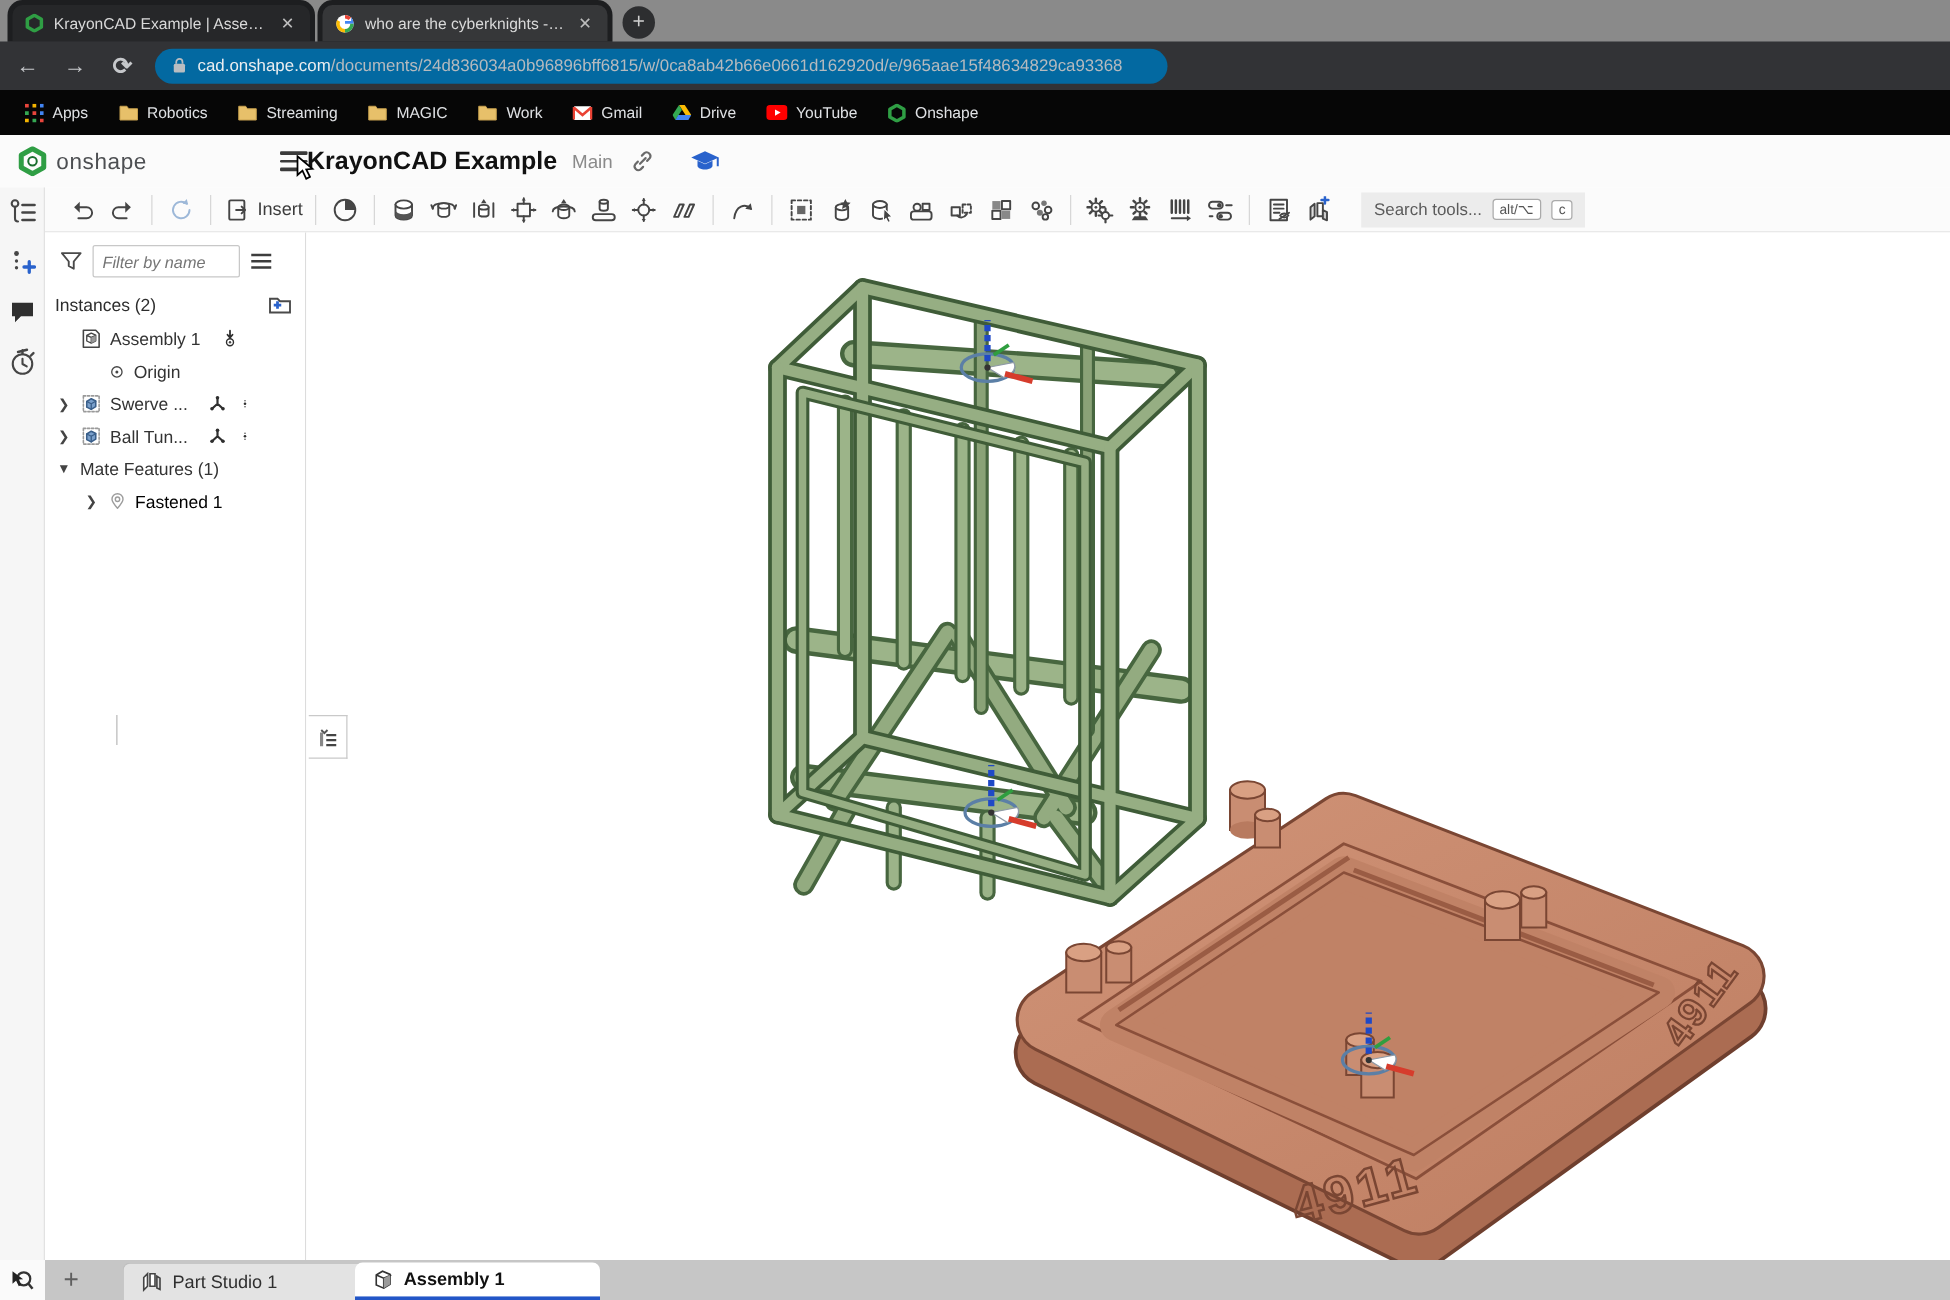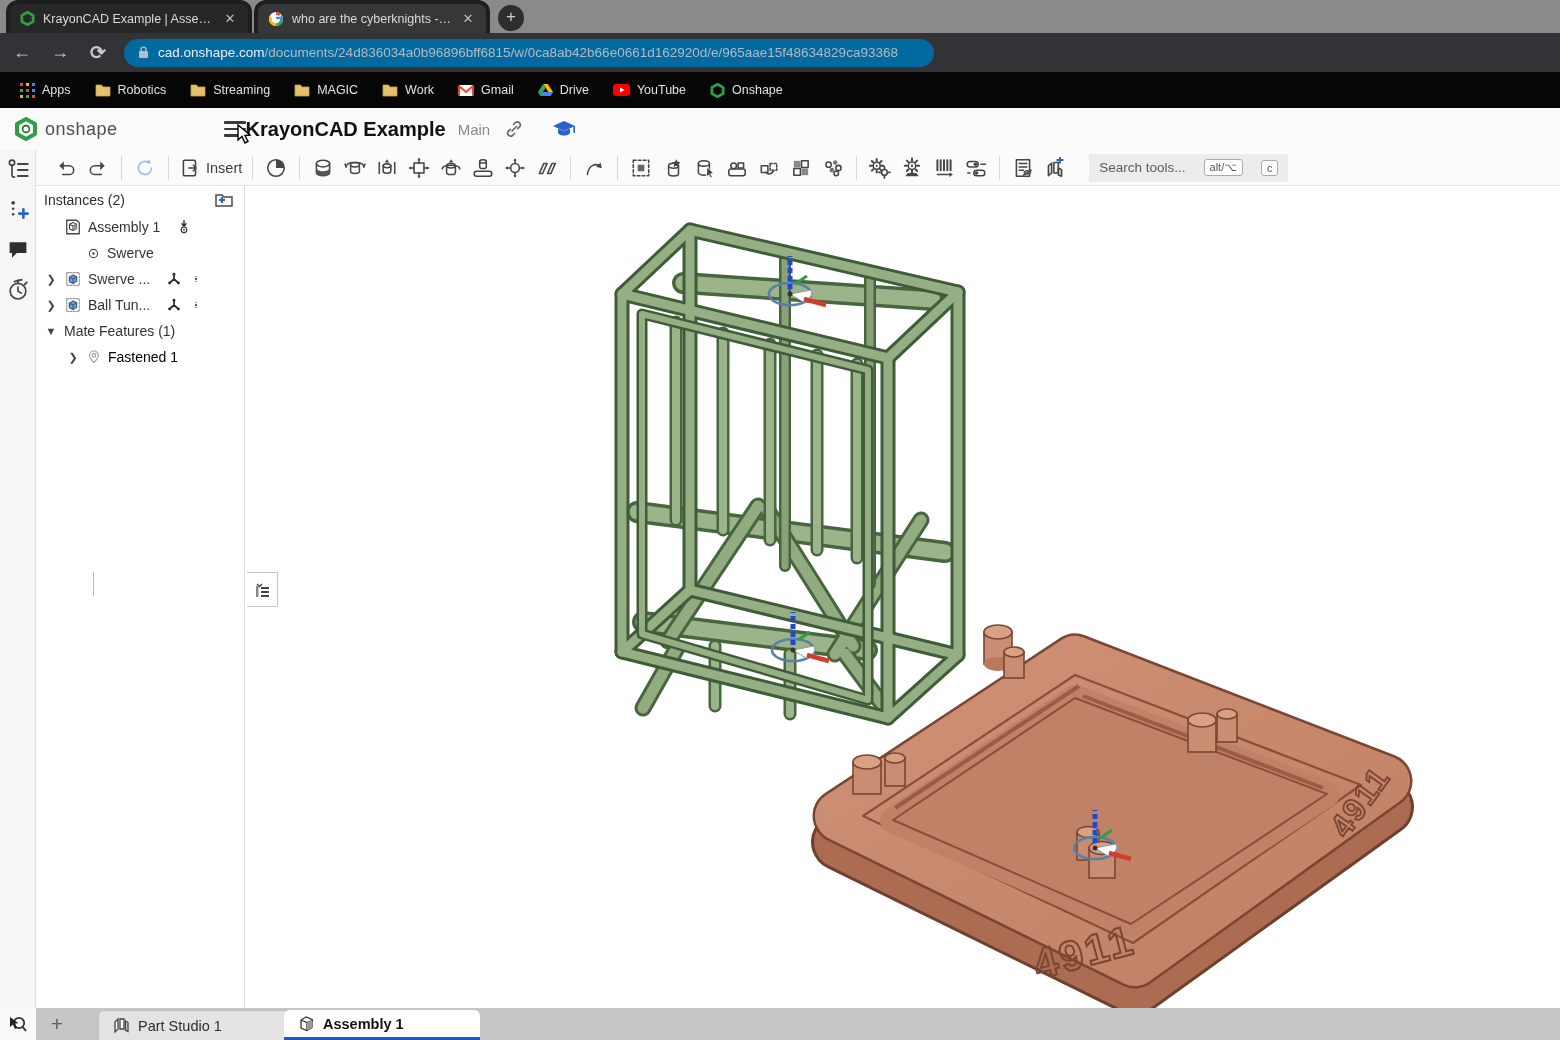--- a/index.html
+++ b/index.html
@@ -48,21 +48,21 @@
               padding-top:7px; gap:14px; }
   .railbtn { width:26px; height:26px; display:flex; align-items:center; justify-content:center; }
 
   #ostoolbar { position:absolute; top:150px; left:36px; width:1524px; height:36px; background:#fbfbfb;
                border-bottom:1px solid #e3e3e3; display:flex; align-items:center; padding-left:14px; }
   .tbtn { height:30px; min-width:32px; display:flex; align-items:center; justify-content:center;
           gap:5px; padding:0 3px; border-radius:3px; color:#3f3f3f; }
   .tbtn .blabel { font-size:14.5px; color:#3c3c3c; }
   .tdiv { width:1px; height:24px; background:#d7d7d7; margin:0 7px; flex:none; }
   #searchtools { margin-left:18px; background:#ececec; border-radius:0; height:28px;
-                 display:flex; align-items:center; padding:0 10px; gap:18px; }
+                 display:flex; align-items:center; padding:0 10px; gap:8px; }
   #searchtools .stl { color:#5b5b5b; font-size:13.5px; }
   #searchtools kbd { font-family:"Liberation Sans",sans-serif; font-size:11px; color:#555;
                      background:#fff; border:1px solid #aaa; border-radius:3px; padding:1px 5px; }
 
   
   #sidepanel { position:absolute; top:186px; left:36px; width:209px; height:822px; background:#fff;
                border-right:1px solid #dcdcdc; }
   #filterrow { display:flex; align-items:center; gap:8px; padding:10px 8px 8px 12px; }
   #filterinput { width:118px; height:26px; border:1px solid #c8c8c8; border-radius:2px;
                  font-style:italic; font-size:13px; color:#9a9a9a; padding:0 7px;
@@ -550,20 +550,31 @@
       </span>
     </div>
     <div id="searchtools">
       <span class="stl">Search tools...</span>
       <kbd>alt/⌥</kbd>
       <kbd>c</kbd>
     </div>
   </div>
 
 <div id="sidepanel">
+  <div id="filterrow">
+    <svg width="18" height="16" viewBox="0 0 18 16">
+      <path d="M1.5 1.5 h15 L11 8.2 V14 l-4-2.2 V8.2 Z" fill="none" stroke="#4a4a4a" stroke-width="1.5" stroke-linejoin="round"></path>
+    </svg>
+    <input id="filterinput" placeholder="Filter by name" style="">
+    <svg width="18" height="15" viewBox="0 0 18 15">
+      <g stroke="#3d3d3d" stroke-width="2">
+          <path d="M1 2h16M1 7h16M1 12h16"></path>
+        </g>
+    </svg>
+  </div>
   <div id="instrow">
     <span class="ilabel">Instances (2)</span>
     <svg width="20" height="16" viewBox="0 0 20 16">
       <path d="M2 3 h6 l2 2 h8 v9 H2 Z" fill="none" stroke="#4a4a4a" stroke-width="1.5"></path>
       <path d="M5 8 h6 M8 5 v6" stroke="#2962cc" stroke-width="2.2"></path>
     </svg>
   </div>
   <div id="treelist">
       <div class="trow">
         <span class="chev"></span>
@@ -587,21 +598,21 @@
       </div>
       <div class="trow">
         <span style="width:16px;flex:none"></span>
         <span class="chev"></span>
         <span style="display:flex">
           <svg width="15" height="15" viewBox="0 0 20 20" fill="none" stroke="#454545" stroke-width="1.4" stroke-linecap="round" stroke-linejoin="round">
             <circle cx="10" cy="10" r="5.5"></circle>
             <circle cx="10" cy="10" r="1.6" fill="#454545" stroke="none"></circle>
           </svg>
         </span>
-        <span class="lbl">Swerve</span>
+        <span class="lbl">Origin</span>
       </div>
       <div class="trow">
         <span class="chev">❯</span>
         <span style="display:flex">
           <svg width="18" height="18" viewBox="0 0 20 20" fill="none" stroke="#454545" stroke-width="1.4" stroke-linecap="round" stroke-linejoin="round">
             <rect x="3" y="3" width="14" height="14" stroke-dasharray="2 1.6" stroke="#9a9a9a"></rect>
             <path d="M6 8 l4-2.5 4 2 v5 l-4 2.5 -4-2Z" fill="#7aa0cc" stroke="#3a5f8a"></path>
             <path d="M6 8 l4 2 4-2.2 M10 10 v5" stroke="#3a5f8a" stroke-width="1.2"></path>
           </svg>
         </span>

